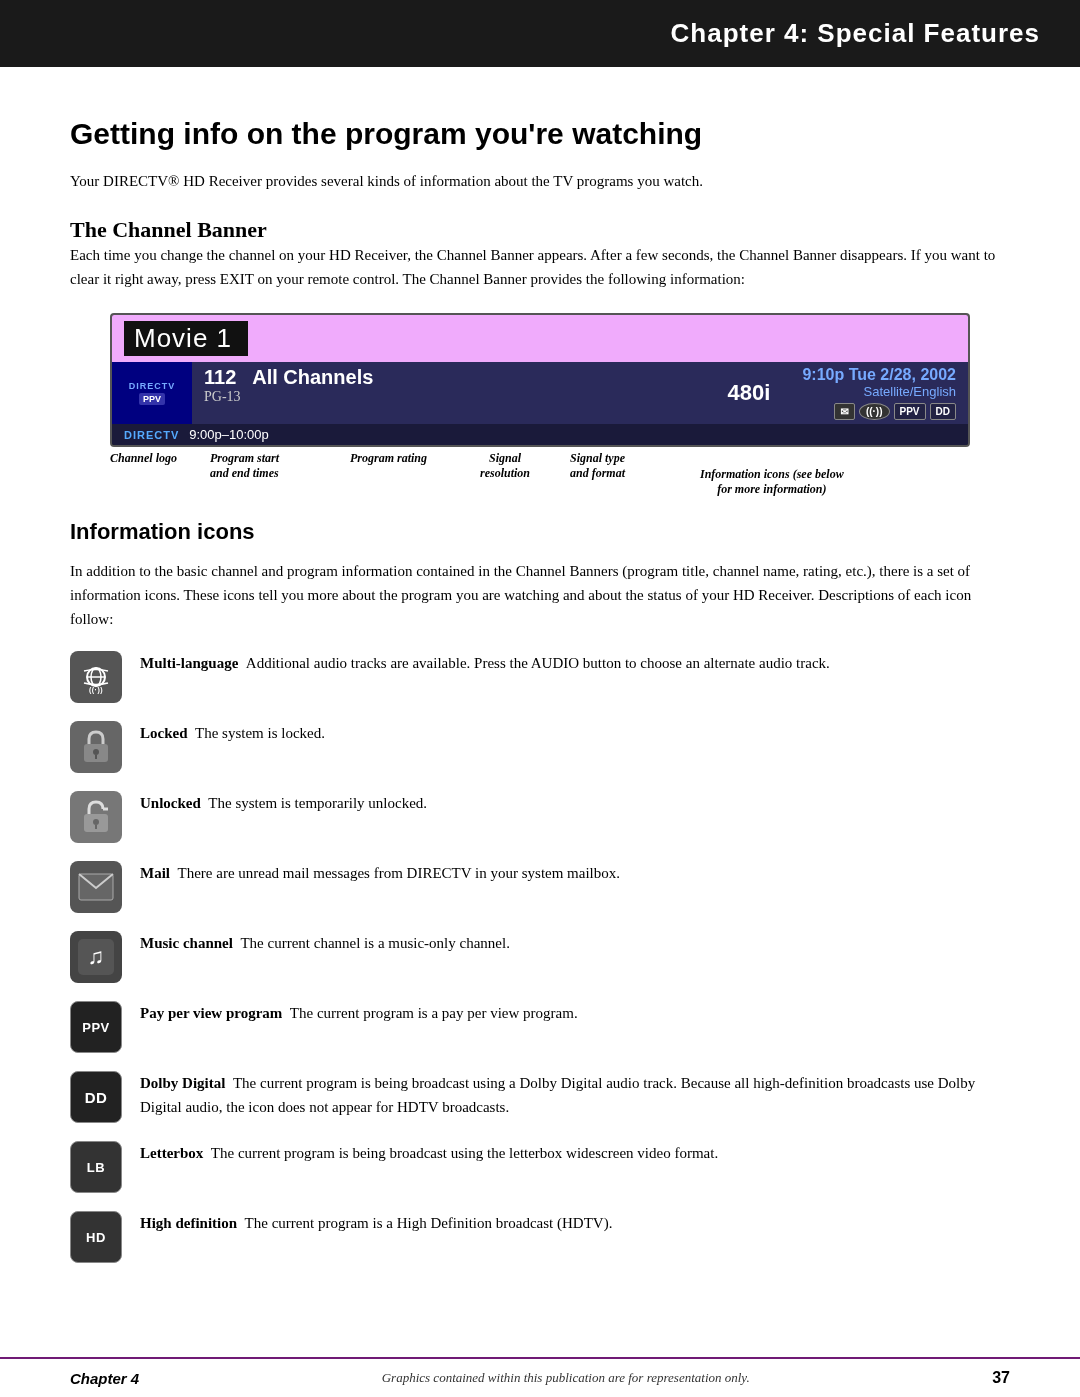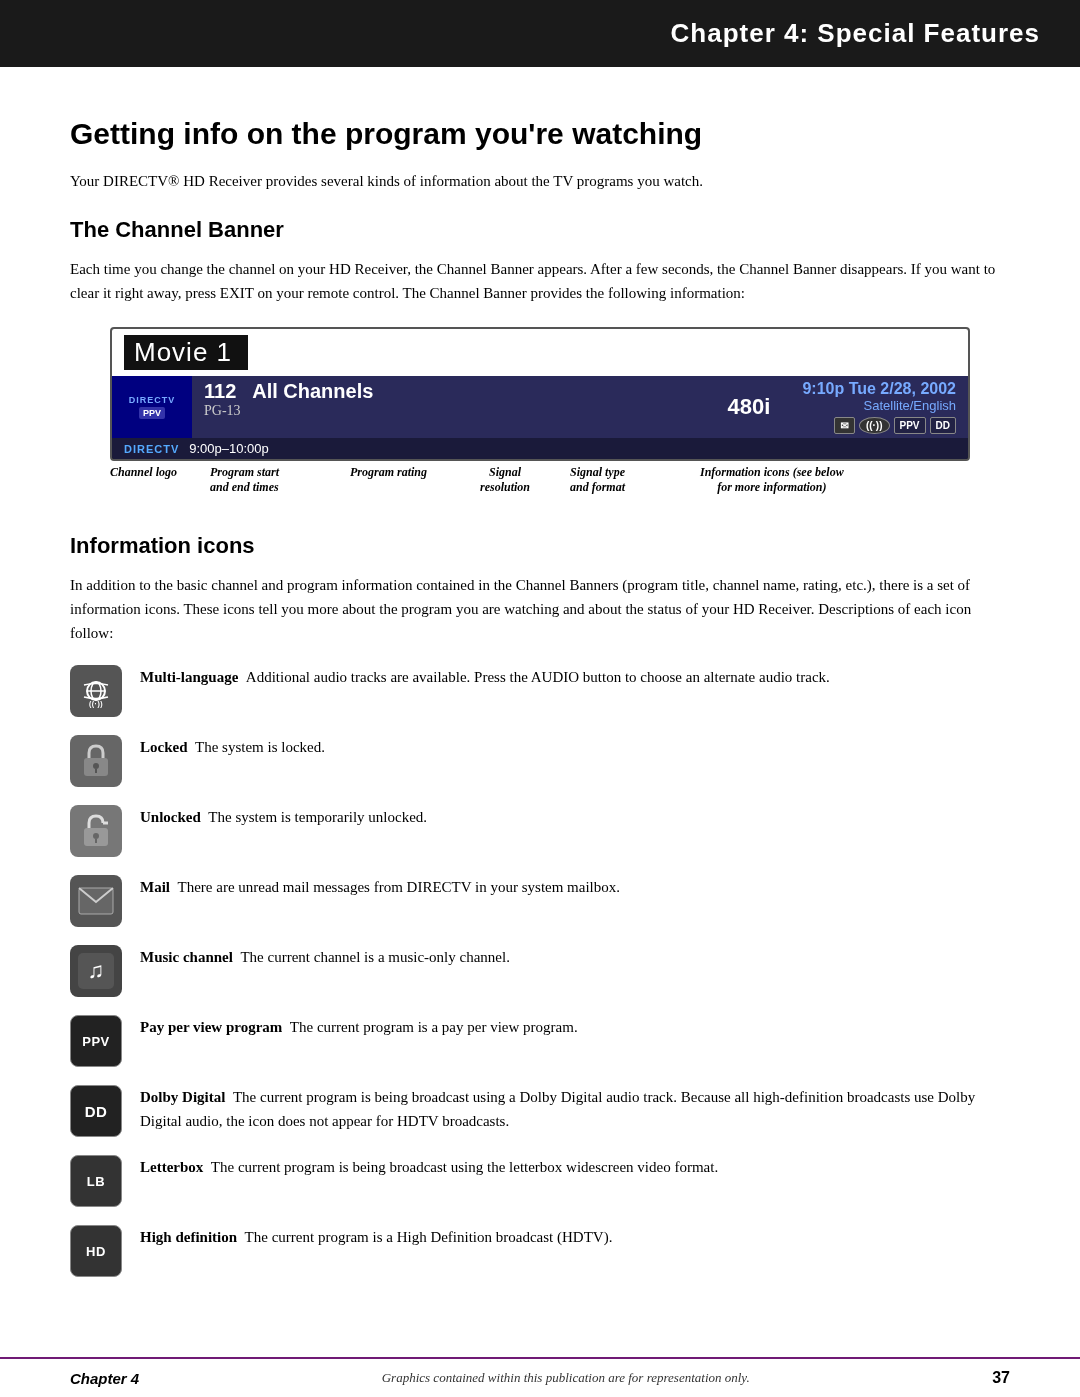--- a/index.html
+++ b/index.html
@@ -41,24 +41,23 @@
       margin-top: 10px;
     }
 
     .intro-text {
       font-size: 15px;
       line-height: 1.6;
       margin-bottom: 24px;
     }
 
     .section-title {
-      font-family: Liberation Sans, sans-serif;
+      font-family: Liberation Serif, serif;
       font-size: 22px;
       font-weight: 700;
-      margin-bottom: 14px;
     }
 
     .section-body {
       font-size: 15px;
       line-height: 1.6;
       margin-bottom: 20px;
     }
 
     
     .diagram-container {
@@ -71,21 +70,21 @@
       border: 2px solid #555;
       border-radius: 4px;
       padding: 0;
       position: relative;
       overflow: hidden;
       width: 860px;
       margin: 0 auto;
     }
 
     .banner-top-bar {
-      background: #ffffff;
+      background: #f0abfc;
       padding: 6px 12px;
       display: flex;
       align-items: center;
     }
 
     .movie-title-box {
       background: #111;
       color: #fff;
       font-size: 26px;
       font-weight: 300;
@@ -446,21 +445,21 @@
       </span>
       <span class="bot-label" style="left:240px; text-align:center;font-style:italic;">
         <span>Program rating</span>
       </span>
       <span class="bot-label" style="left:370px; text-align:center;">
         Signal<br>resolution
       </span>
       <span class="bot-label" style="left:460px; text-align:center;">
         Signal type<br>and format
       </span>
-      <span class="bot-label" style="left:590px; text-align:center;">
+      <span class="bot-label" style="left:590px; text-align:center;margin-top:16px;">
         <span>Information icons (see below</span><br>
         <span>for more information)</span>
       </span>
     </div>
   </div>
 
   <h3 class="info-section-title">Information icons</h3>
   <p class="info-section-body">In addition to the basic channel and program information contained in the Channel Banners (program title, channel name, rating, etc.), there is a set of information icons. These icons tell you more about the program you are watching and about the status of your HD Receiver. Descriptions of each icon follow:</p>
 
   <ul class="icon-list">

